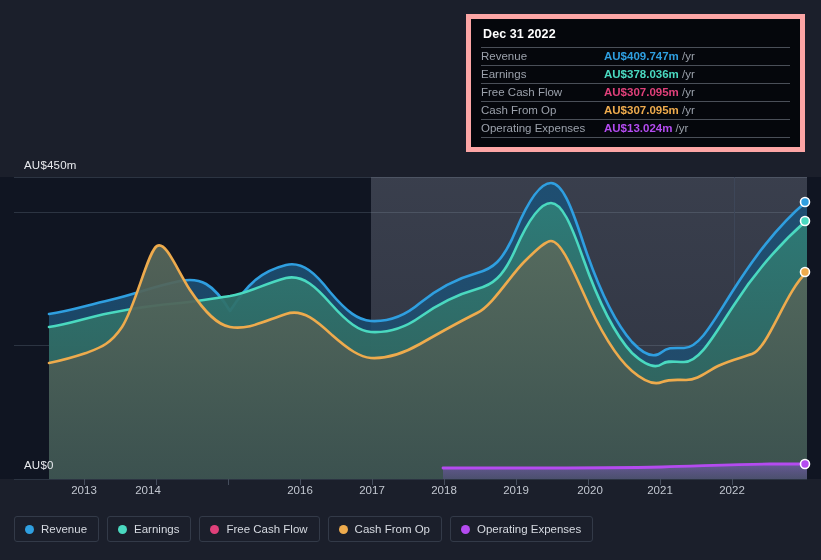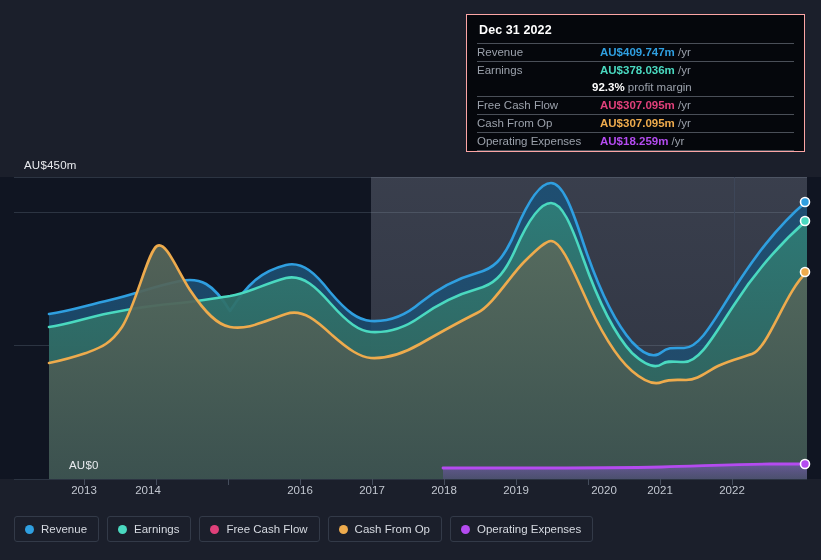--- a/index.html
+++ b/index.html
@@ -13,31 +13,31 @@
 
   
   .chart-wrap{position:absolute;left:0;top:0;width:773px;height:500px;}
   .chart-svg{position:absolute;left:0;top:0;}
 
   .y-label{
     position:absolute;color:#e8eaee;font-size:11.5px;letter-spacing:.2px;
     white-space:nowrap;
   }
   .y-top{left:24px;top:159px;}
-  .y-zero{left:24px;top:459px;margin-left:45px;}
+  .y-zero{left:24px;top:459px;}
 
   .x-label{
     position:absolute;top:484px;color:#c2c7d0;font-size:11.5px;
     transform:translateX(-50%);white-space:nowrap;
   }
 
   
   .tooltip{
     position:absolute;left:466px;top:14px;width:339px;height:138px;
-    background:#05070c;border:1px solid #fca5a5;
+    background:#05070c;border:5px solid #fca5a5;
     box-sizing:border-box;padding:8px 10px 4px 10px;
   }
   .tt-title{
     color:#ffffff;font-size:12.5px;font-weight:bold;
     padding:0 0 6px 2px;letter-spacing:.1px;
   }
   .tt-table{width:100%;border-collapse:collapse;}
   .tt-table tr{border-top:1px solid #4a4f58;}
   .tt-table td{padding:2px 0 3px 0;font-size:11.5px;vertical-align:baseline;}
   .tt-table tr:last-child{border-bottom:1px solid #4a4f58;}
@@ -198,57 +198,52 @@
     <div class="y-label y-top">AU$450m</div>
     <div class="y-label y-zero">AU$0</div>
 
     <div class="x-label" style="left:84px;">2013</div>
     <div class="x-label" style="left:148px;">2014</div>
     <div class="x-label" style="left:228px;margin-top:36px;">2015</div>
     <div class="x-label" style="left:300px;">2016</div>
     <div class="x-label" style="left:372px;">2017</div>
     <div class="x-label" style="left:444px;">2018</div>
     <div class="x-label" style="left:516px;">2019</div>
-    <div class="x-label" style="left:604px;">2020</div>
+    <div class="x-label" style="left:590px;">2020</div>
     <div class="x-label" style="left:660px;">2021</div>
     <div class="x-label" style="left:732px;">2022</div>
   </div>
 
   <div class="tooltip">
     <div class="tt-title">Dec 31 2022</div>
     <table class="tt-table">
       <tbody>
           <tr>
         <td class="tt-key">Revenue</td>
         <td><span class="tt-val" style="color:#2f9fe0">AU$409.747m</span>
             <span class="tt-unit">/yr</span></td>
       </tr>
       <tr>
         <td class="tt-key">Earnings</td>
         <td><span class="tt-val" style="color:#4ad9c0">AU$378.036m</span>
             <span class="tt-unit">/yr</span></td>
       </tr>
-      <tr style="border-top:none">
-        <td class="tt-key"></td>
-        <td><span class="tt-margin-num">92.3%</span>
-            <span class="tt-margin-txt">profit margin</span></td>
-      </tr>
       <tr>
         <td class="tt-key">Free Cash Flow</td>
         <td><span class="tt-val" style="color:#e0407a">AU$307.095m</span>
             <span class="tt-unit">/yr</span></td>
       </tr>
       <tr>
         <td class="tt-key">Cash From Op</td>
         <td><span class="tt-val" style="color:#eeab4d">AU$307.095m</span>
             <span class="tt-unit">/yr</span></td>
       </tr>
       <tr>
         <td class="tt-key">Operating Expenses</td>
-        <td><span class="tt-val" style="color:#b44bf0">AU$18.259m</span>
+        <td><span class="tt-val" style="color:#b44bf0">AU$13.024m</span>
             <span class="tt-unit">/yr</span></td>
       </tr>
     </tbody>
       </table>
   </div>
 
   <div class="legend">
     <div class="legend-item">
       <span class="legend-dot" style="background:#2f9fe0"></span>
       <span class="legend-text">Revenue</span>

